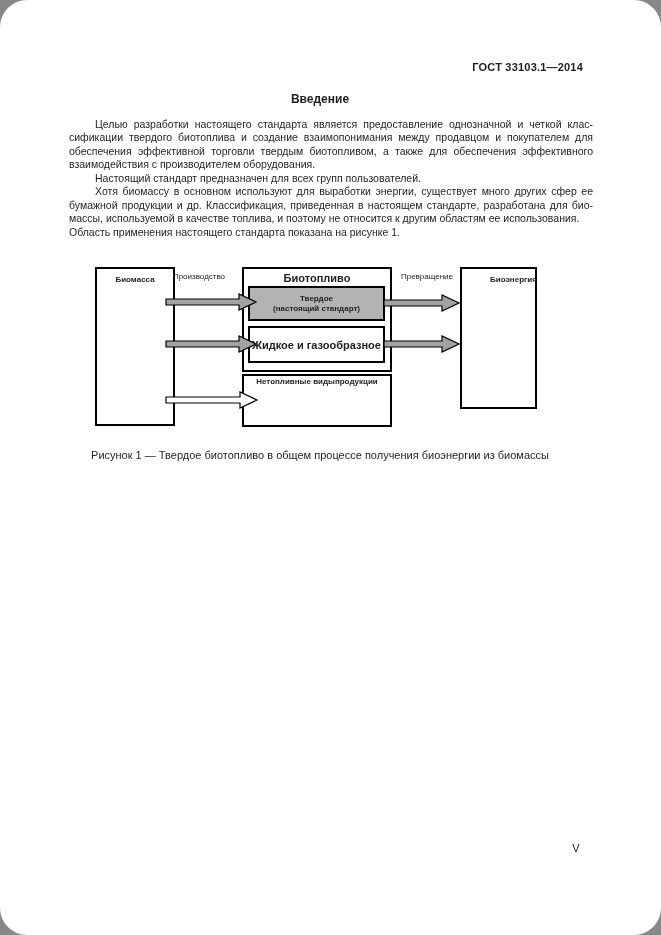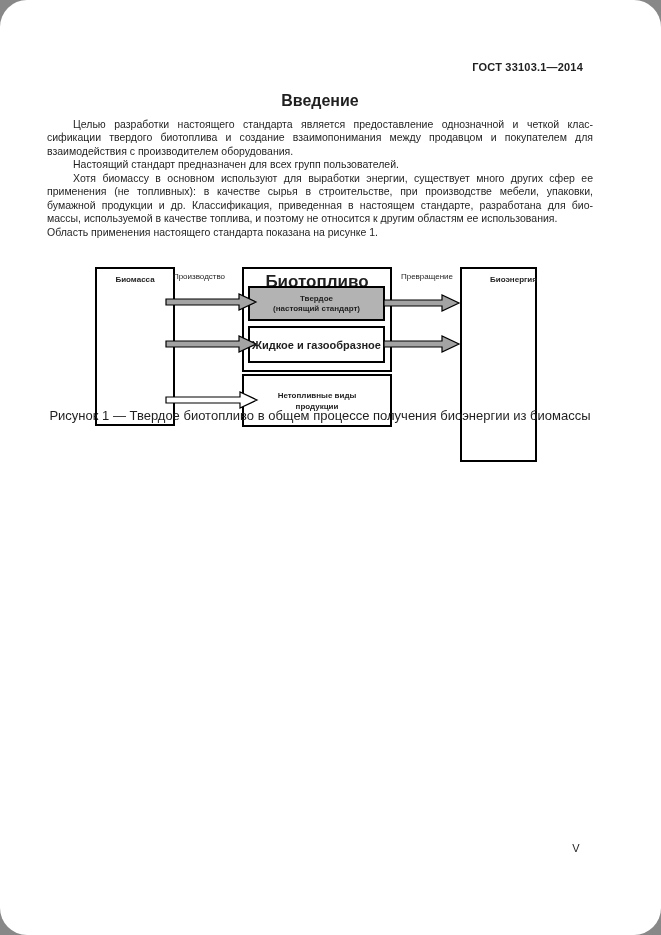--- a/index.html
+++ b/index.html
@@ -21,97 +21,98 @@
     overflow:hidden;
     border-radius:27px;
   }
   
   .doc-number{
     position:absolute;top:61px;right:78px;
     font-size:11px;font-weight:bold;letter-spacing:.2px;
   }
   .page-title{
     position:absolute;top:92px;left:47px;width:546px;
-    text-align:center;font-size:16px;font-weight:bold;
+    text-align:center;font-size:12px;font-weight:bold;
   }
   
   .body-text{
     position:absolute;top:118px;left:47px;width:546px;
     font-size:10.5px;line-height:13.45px;
   }
   .ln{
     text-align:justify;text-align-last:justify;
     white-space:normal;
+    margin-left:22px;
   }
   .ln.first{text-indent:26px;}
   .ln.end{text-align-last:left;}
   
   .dbox{
     position:absolute;box-sizing:border-box;
     border:2px solid var(--border);
     background:var(--page-bg);
     font-size:8px;font-weight:bold;text-align:center;
   }
   .tallbox{padding-top:6px;}
   .biomass-box{left:95px;top:267px;width:80px;height:159px;}
-  .bioenergy-box{left:460px;top:267px;width:77px;height:195px;padding-left:28px;}
+  .bioenergy-box{left:460px;top:267px;width:77px;height:142px;padding-left:28px;}
   .biofuel-container{left:242px;top:267px;width:150px;height:105px;}
-  .biofuel-title{margin-top:3px;font-size:17px;font-weight:bold;text-align:center;}
+  .biofuel-title{margin-top:3px;font-size:11px;font-weight:bold;text-align:center;}
   .solid-box{
     left:248px;top:286px;width:137px;height:35px;
     background:var(--solid-box-fill);
     display:flex;flex-direction:column;justify-content:center;
     line-height:10px;
   }
   .liquid-box{
     left:248px;top:326px;width:137px;height:37px;
     display:flex;align-items:center;justify-content:center;
     font-size:11px;
   }
   .nonfuel-box{
     left:242px;top:374px;width:150px;height:53px;
-    display:flex;flex-direction:column;justify-content:center;
+    display:flex;flex-direction:row;justify-content:center;
     line-height:11px;
   }
   .flow-label{
     position:absolute;font-size:8px;text-align:center;
   }
   .production-label{left:166px;top:272px;width:66px;}
   .conversion-label{left:393px;top:272px;width:68px;}
   .arrows-svg{
     position:absolute;left:0;top:0;width:661px;height:935px;
     pointer-events:none;
   }
   .arrow-gray{fill:var(--arrow-fill);stroke:var(--border);stroke-width:1.2;}
   .arrow-white{fill:var(--nonfuel-arrow-fill);stroke:var(--border);stroke-width:1.2;}
   .figure-caption{
-    position:absolute;top:408px;left:47px;width:546px;
-    text-align:center;font-size:13px;
+    position:absolute;top:449px;left:47px;width:546px;
+    text-align:center;font-size:11px;
   }
   .page-number{
     position:absolute;top:842px;left:566px;width:20px;
     text-align:center;font-size:11px;
   }
 </style>
 </head>
 <body>
 
 <div class="page">
 
   <div class="doc-number">ГОСТ 33103.1—2014</div>
 
   <div class="page-title">Введение</div>
 
   <div class="body-text">
     <div class="ln first">Целью разработки настоящего стандарта является предоставление однозначной и четкой клас-</div>
     <div class="ln">сификации твердого биотоплива и создание взаимопонимания между продавцом и покупателем для</div>
+    <div class="ln">обеспечения эффективной торговли твердым биотопливом, а также для обеспечения эффективного</div>
     <div class="ln end">взаимодействия с производителем оборудования.</div>
     <div class="ln first end">Настоящий стандарт предназначен для всех групп пользователей.</div>
     <div class="ln first">Хотя биомассу в основном используют для выработки энергии, существует много других сфер ее</div>
-    <div class="ln">применения (не топливных): в качестве сырья в строительстве, при производстве мебели, упаковки,</div>
     <div class="ln">бумажной продукции и др. Классификация, приведенная в настоящем стандарте, разработана для био-</div>
     <div class="ln end">массы, используемой в качестве топлива, и поэтому не относится к другим областям ее использования.</div>
     <div class="ln end">Область применения настоящего стандарта показана на рисунке 1.</div>
   </div>
 
   <div class="dbox tallbox biomass-box">
     <span>Биомасса</span>
   </div>
 
   <div class="flow-label production-label">Производство</div>

